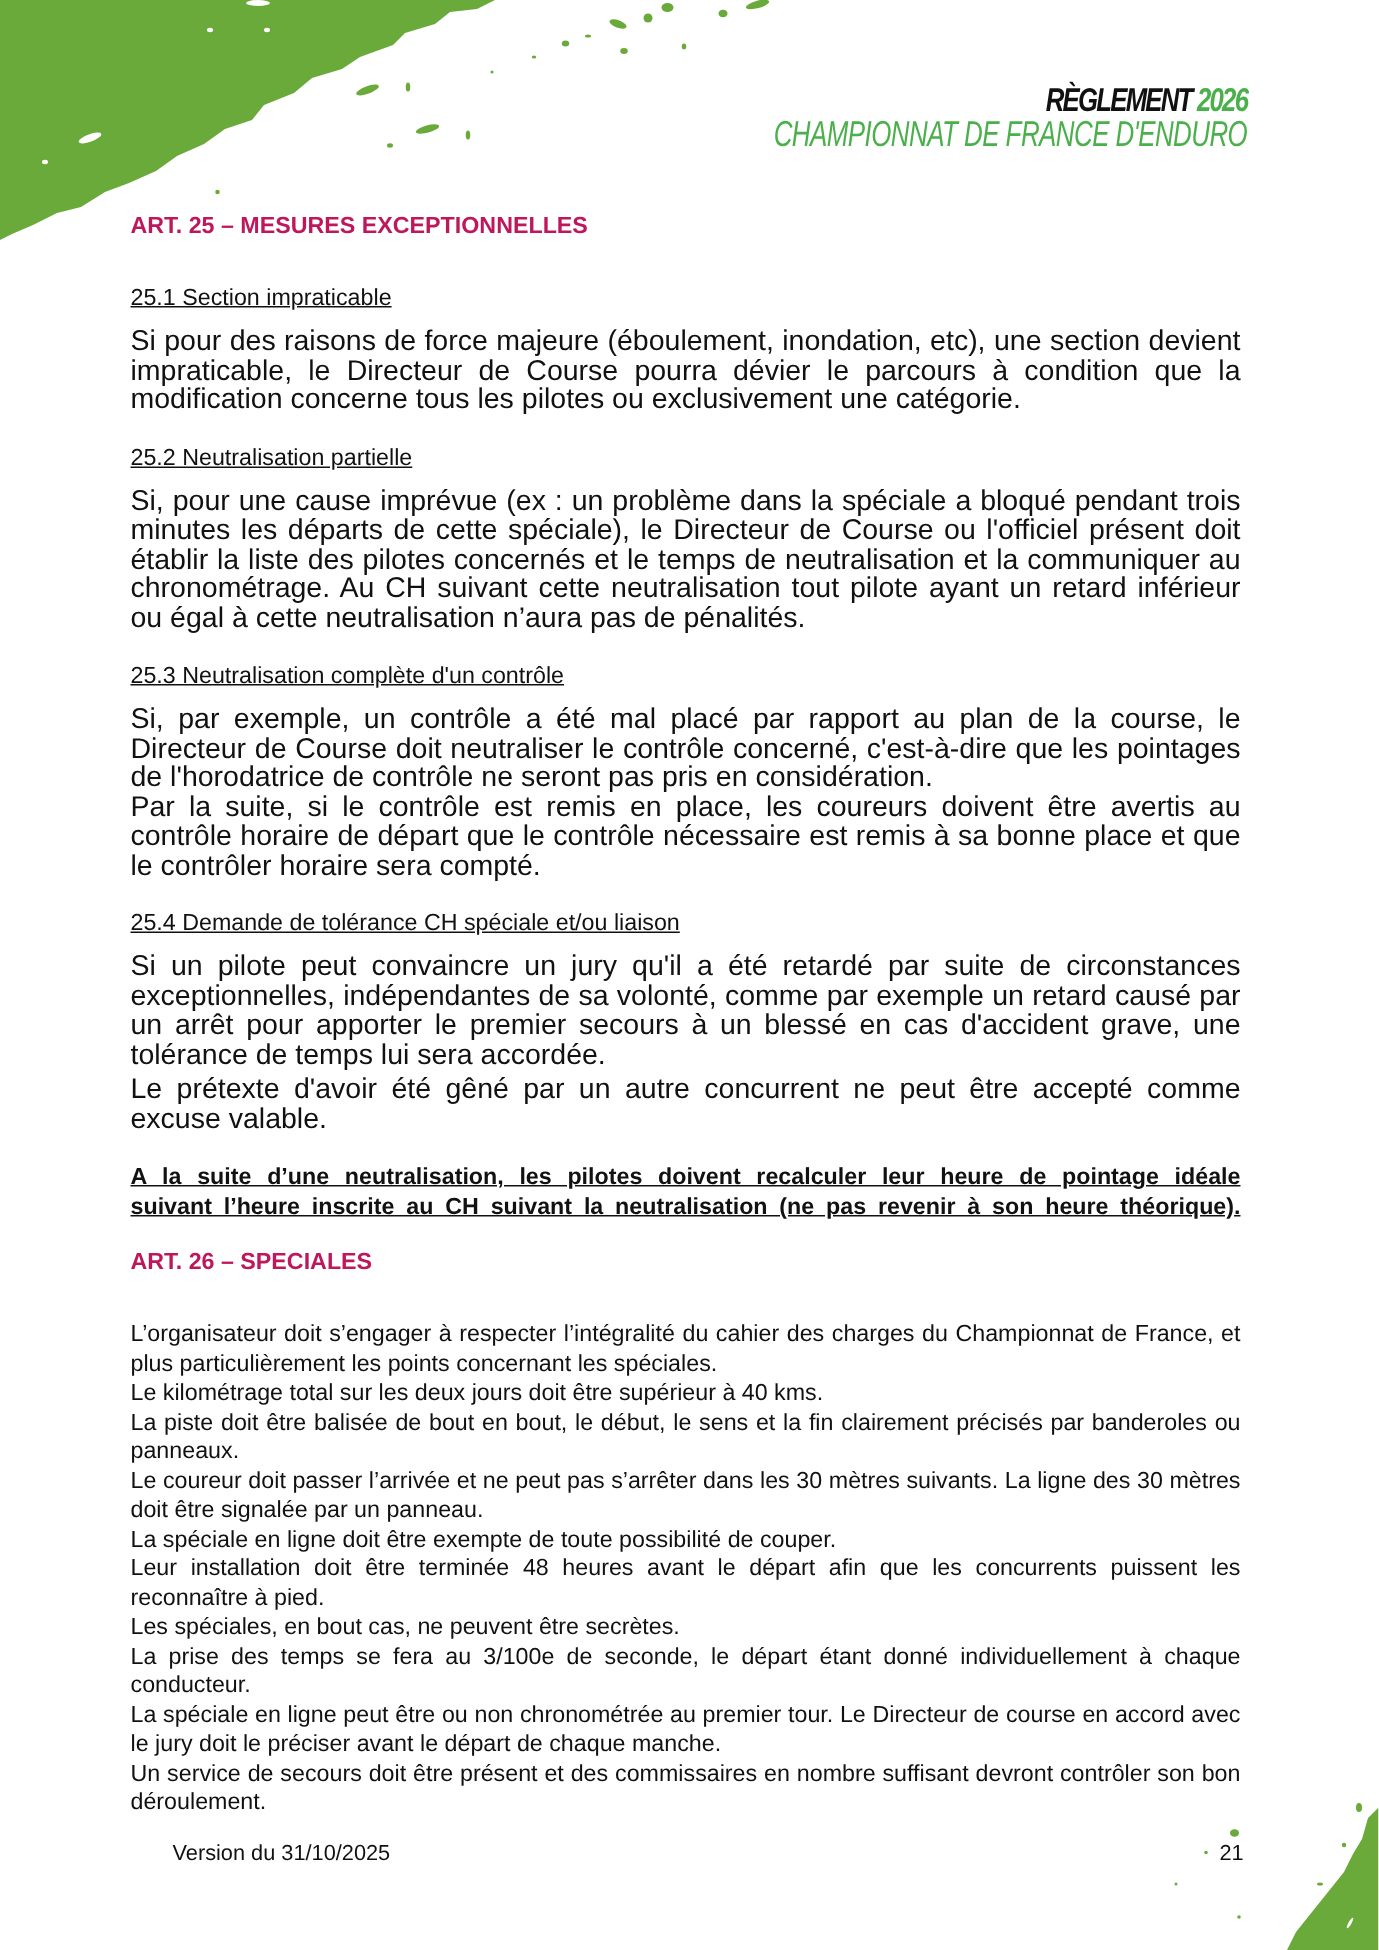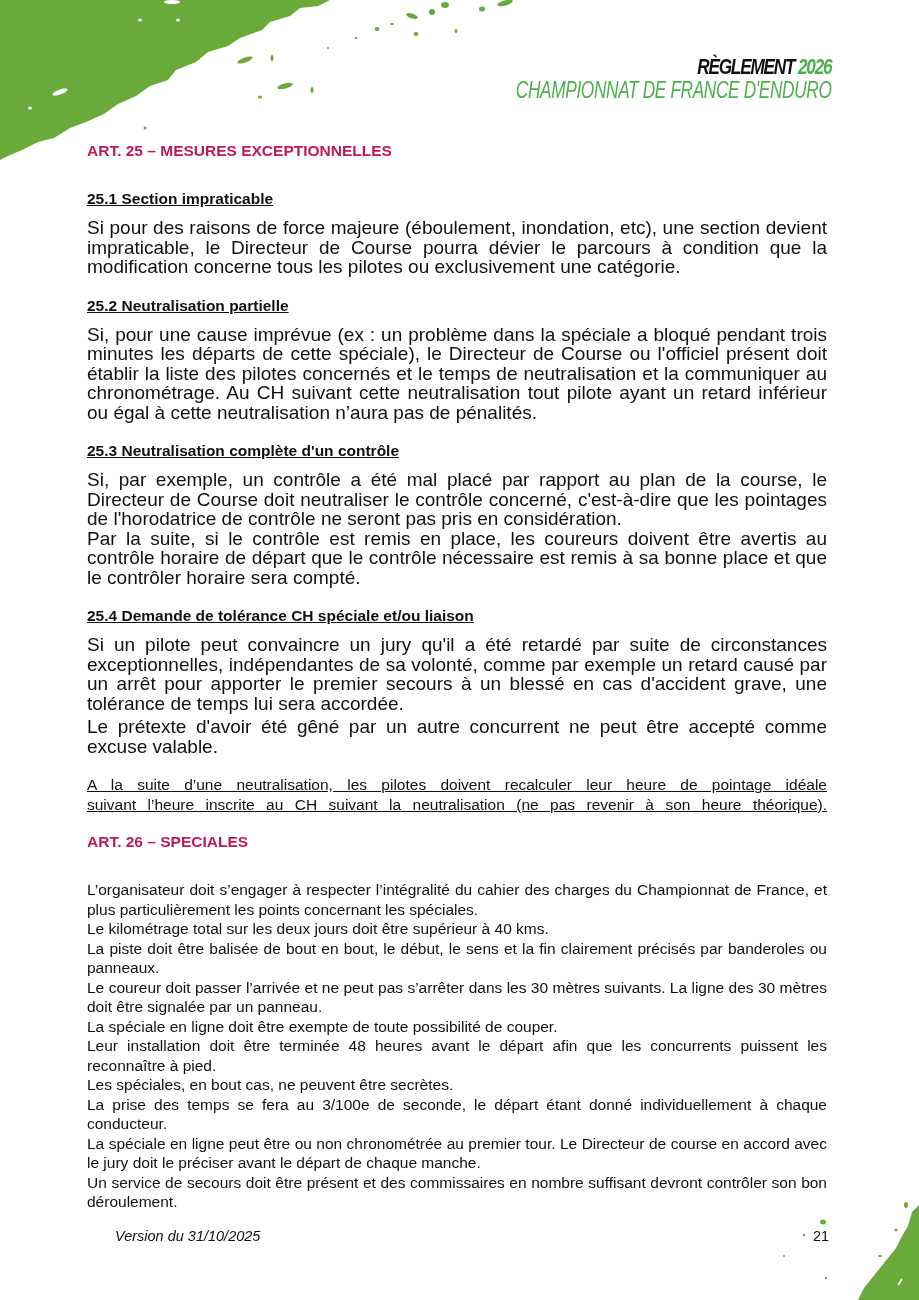--- a/index.html
+++ b/index.html
@@ -7,26 +7,26 @@
          font-family: "Liberation Sans", sans-serif; color: #111111; }
   .deco { position: absolute; left: 0; top: 0; pointer-events: none; }
   .brand { position: absolute; right: 88px; top: 56px; text-align: right; font-family: "Liberation Sans", sans-serif; }
   .brand-line1 { font-size: 22px; font-weight: 900; font-style: italic; line-height: 22px; letter-spacing: -1.5px; transform: scaleX(0.78); transform-origin: right center; }
   .brand-line1 .reg { color: #111111; }
   .brand-line1 .year { color: #4bb04b; }
   .brand-line2 { font-size: 24px; font-style: italic; color: #4bb04b; line-height: 24px; letter-spacing: -0.5px; transform: scaleX(0.72); transform-origin: right center; white-space: nowrap; }
   .content { position: absolute; left: 87px; top: 141px; width: 740px; }
   .art-title { color: #be185d; font-weight: bold; font-size: 15.5px; margin: 0 0 28px 0; line-height: 20px; }
   .art-title.second { margin: 18px 0 28px 0; }
-  .sub-title { font-weight: bold; font-size: 15.5px; text-decoration: underline; margin: 0 0 9px 0; line-height: 20px; }
+  .sub-title { font-weight: normal; font-size: 15.5px; text-decoration: underline; margin: 0 0 9px 0; line-height: 20px; }
   .para { font-size: 19px; line-height: 19.5px; text-align: justify; margin: 0 0 19px 0; }
-  .notice { font-weight: normal; font-size: 15.5px; text-decoration: underline; line-height: 19.5px; text-align: justify; text-align-last: justify; margin: 0 0 0 0; }
+  .notice { font-weight: bold; font-size: 15.5px; text-decoration: underline; line-height: 19.5px; text-align: justify; text-align-last: justify; margin: 0 0 0 0; }
   .notice .l2 { display: block; text-align: justify; text-align-last: justify; }
   .specials p { margin: 0; font-size: 15.5px; line-height: 19.5px; text-align: justify; }
-  .footer-version { position: absolute; left: 115px; top: 1228px; font-size: 14.5px; font-style: italic; }
+  .footer-version { position: absolute; left: 115px; top: 1228px; font-size: 14.5px; }
   .footer-page { position: absolute; left: 813px; top: 1228px; font-size: 14.5px; }
 </style>
 </head>
 <body>
 
 <svg class="deco" width="919" height="1300" viewBox="0 0 919 1300">
   <path fill="#6aaa3a" d="M0,0 L330,0 L318,6 L300,8 L290,16 L270,22 L262,30 L240,38 L228,46 L208,52 L196,62 L176,70 L168,80 L150,86 L136,96 L118,104 L104,114 L86,122 L70,128 L54,138 L38,142 L22,150 L8,156 L0,160 Z"></path>
   <ellipse cx="172" cy="2" rx="8" ry="2" fill="#ffffff"></ellipse>
   <ellipse cx="60" cy="92" rx="8" ry="2.5" fill="#ffffff" transform="rotate(-20 60 92)"></ellipse>
   <ellipse cx="140" cy="20" rx="2" ry="1.5" fill="#ffffff"></ellipse>

